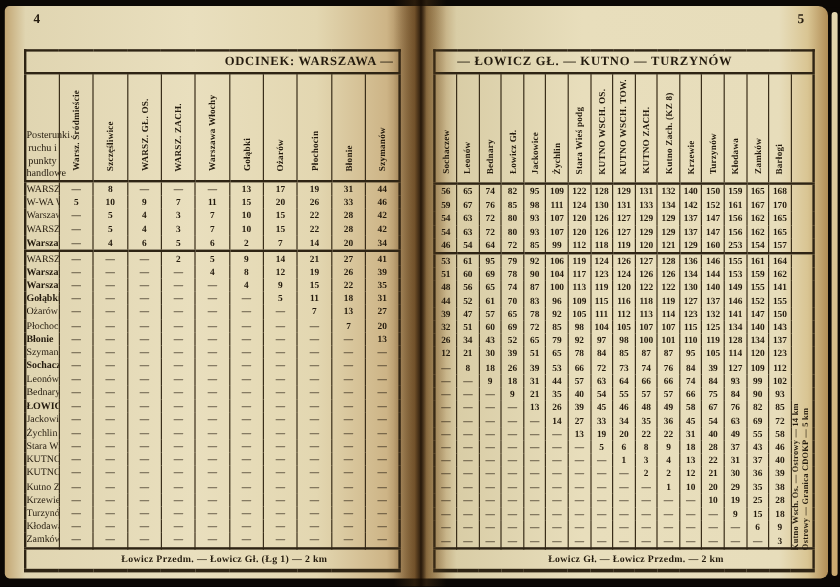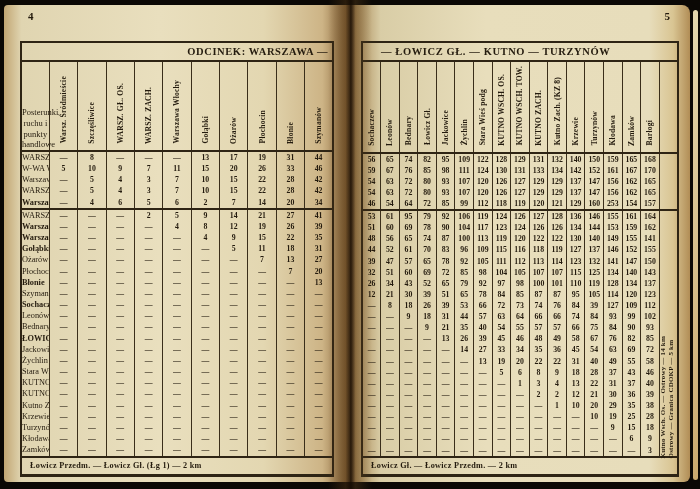--- a/index.html
+++ b/index.html
@@ -37,22 +37,22 @@
     font:bold 7.6px "Liberation Serif",serif;letter-spacing:.2px;padding:2px 0 3px 0;display:inline-block;}
 
   td.lbl{font:8.3px "Liberation Serif",serif;text-align:left;padding-left:3px;white-space:nowrap;overflow:hidden;}
   td.lbl.b{font-weight:bold;}
   td.num{font:bold 7.8px "Liberation Serif",serif;text-align:center;border-left:1px solid #3a2e1a;
     white-space:nowrap;}
   td.notes-col{border-left:1px solid #3a2e1a;}
   tr.sep td{border-top:2px solid #2e2414;}
   tr.databody td{height:11px;}
 
-  tr.footband td{height:16px;border-top:2px solid #2e2414;text-align:left;
-    font:bold 8.2px "Liberation Serif",serif;padding-left:8px;letter-spacing:.3px;}
+  tr.footband td{height:16px;border-top:2px solid #2e2414;text-align:center;
+    font:bold 8.2px "Liberation Serif",serif;padding-left:20px;letter-spacing:.3px;}
 
   .margin-notes{position:absolute;right:15px;bottom:24px;display:flex;flex-direction:row;gap:0px;}
   .vnote{writing-mode:vertical-rl;transform:rotate(180deg);white-space:nowrap;
     font:bold 7px "Liberation Serif",serif;letter-spacing:.2px;}
 
   .gutter{position:absolute;left:328px;top:0;width:44px;height:489px;pointer-events:none;
     background:linear-gradient(90deg,rgba(60,38,14,0) 0%,rgba(80,52,20,.45) 40%,rgba(25,14,4,.85) 52%,rgba(90,62,28,.4) 62%,rgba(60,38,14,0) 100%);}
   .topshadow{position:absolute;left:0;top:0;width:700px;height:6px;background:#0b0805;}
 </style>
 </head>

